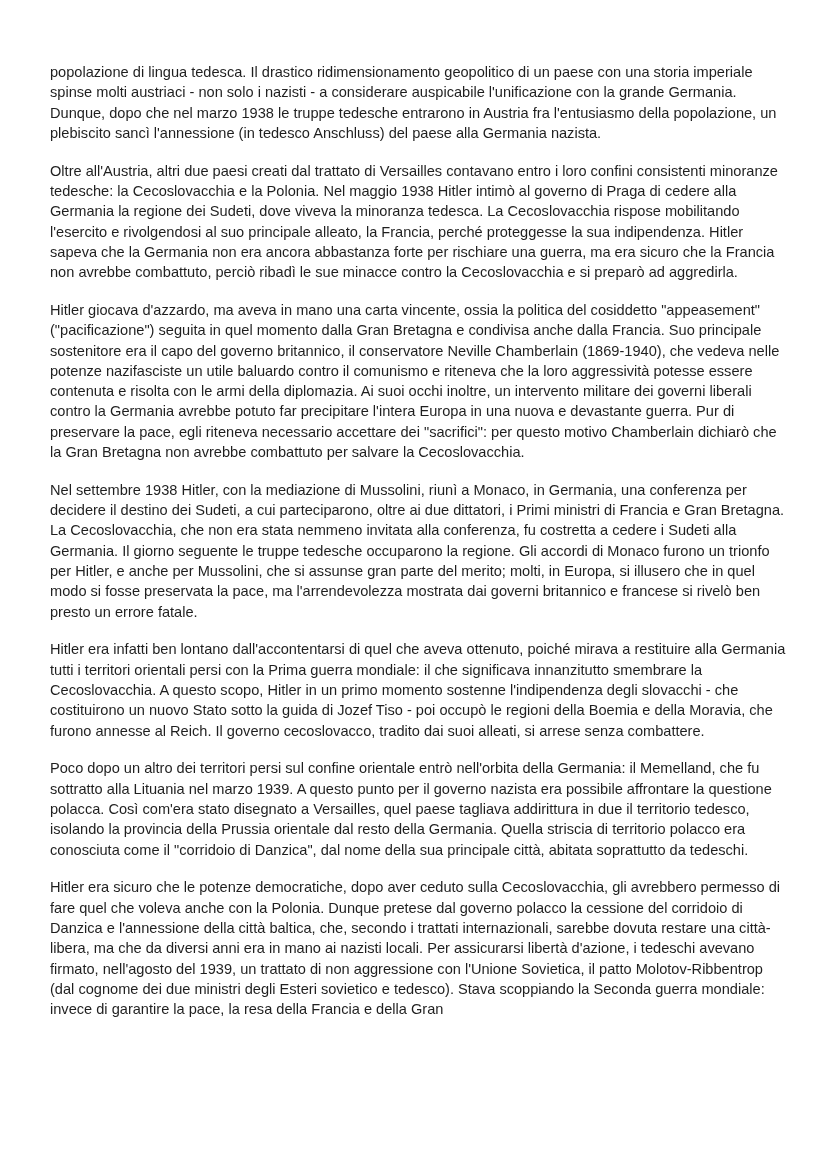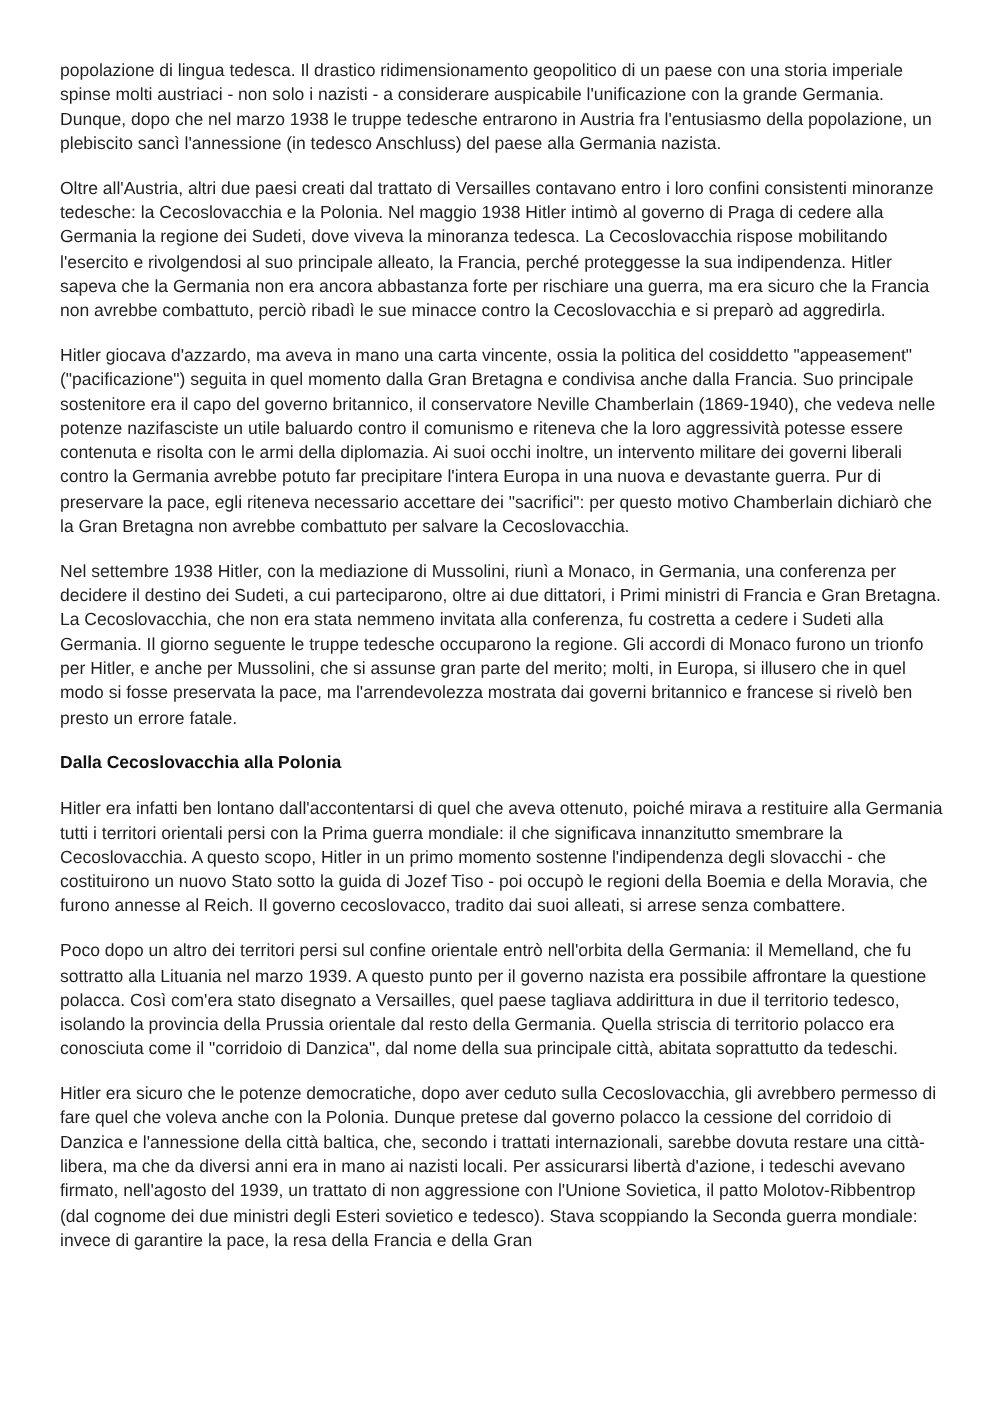--- a/index.html
+++ b/index.html
@@ -5,21 +5,21 @@
   html, body { margin: 0; padding: 0; background: #ffffff; }
   body {
     width: 828px;
     height: 1169px;
     overflow: hidden;
     position: relative;
   }
   .page {
     position: absolute;
     left: 50px;
-    top: 49px;
+    top: 62px;
     width: 740px;
     font-family: "Liberation Sans", sans-serif;
     font-size: 14.6px;
     line-height: 20.3px;
     color: #1f1f1f;
   }
   .page p {
     margin: 0 0 17.5px 0;
     padding: 0;
   }
@@ -33,18 +33,17 @@
 </style>
 </head>
 <body>
 
 <div class="page">
   <p>popolazione di lingua tedesca. Il drastico ridimensionamento geopolitico di un paese con una storia imperiale spinse molti austriaci - non solo i nazisti - a considerare auspicabile l'unificazione con la grande Germania. Dunque, dopo che nel marzo 1938 le truppe tedesche entrarono in Austria fra l'entusiasmo della popolazione, un plebiscito sancì l'annessione (in tedesco Anschluss) del paese alla Germania nazista.</p>
   <p>Oltre all'Austria, altri due paesi creati dal trattato di Versailles contavano entro i loro confini consistenti minoranze tedesche: la Cecoslovacchia e la Polonia. Nel maggio 1938 Hitler intimò al governo di Praga di cedere alla Germania la regione dei Sudeti, dove viveva la minoranza tedesca. La Cecoslovacchia rispose mobilitando l'esercito e rivolgendosi al suo principale alleato, la Francia, perché proteggesse la sua indipendenza. Hitler sapeva che la Germania non era ancora abbastanza forte per rischiare una guerra, ma era sicuro che la Francia non avrebbe combattuto, perciò ribadì le sue minacce contro la Cecoslovacchia e si preparò ad aggredirla.</p>
   <p>Hitler giocava d'azzardo, ma aveva in mano una carta vincente, ossia la politica del cosiddetto "appeasement" ("pacificazione") seguita in quel momento dalla Gran Bretagna e condivisa anche dalla Francia. Suo principale sostenitore era il capo del governo britannico, il conservatore Neville Chamberlain (1869-1940), che vedeva nelle potenze nazifasciste un utile baluardo contro il comunismo e riteneva che la loro aggressività potesse essere contenuta e risolta con le armi della diplomazia. Ai suoi occhi inoltre, un intervento militare dei governi liberali contro la Germania avrebbe potuto far precipitare l'intera Europa in una nuova e devastante guerra. Pur di preservare la pace, egli riteneva necessario accettare dei "sacrifici": per questo motivo Chamberlain dichiarò che la Gran Bretagna non avrebbe combattuto per salvare la Cecoslovacchia.</p>
   <p>Nel settembre 1938 Hitler, con la mediazione di Mussolini, riunì a Monaco, in Germania, una conferenza per decidere il destino dei Sudeti, a cui parteciparono, oltre ai due dittatori, i Primi ministri di Francia e Gran Bretagna. La Cecoslovacchia, che non era stata nemmeno invitata alla conferenza, fu costretta a cedere i Sudeti alla Germania. Il giorno seguente le truppe tedesche occuparono la regione. Gli accordi di Monaco furono un trionfo per Hitler, e anche per Mussolini, che si assunse gran parte del merito; molti, in Europa, si illusero che in quel modo si fosse preservata la pace, ma l'arrendevolezza mostrata dai governi britannico e francese si rivelò ben presto un errore fatale.</p>
 
-  <h3>Dalla Cecoslovacchia alla Polonia</h3>
 
   <p>Hitler era infatti ben lontano dall'accontentarsi di quel che aveva ottenuto, poiché mirava a restituire alla Germania tutti i territori orientali persi con la Prima guerra mondiale: il che significava innanzitutto smembrare la Cecoslovacchia. A questo scopo, Hitler in un primo momento sostenne l'indipendenza degli slovacchi - che costituirono un nuovo Stato sotto la guida di Jozef Tiso - poi occupò le regioni della Boemia e della Moravia, che furono annesse al Reich. Il governo cecoslovacco, tradito dai suoi alleati, si arrese senza combattere.</p>
   <p>Poco dopo un altro dei territori persi sul confine orientale entrò nell'orbita della Germania: il Memelland, che fu sottratto alla Lituania nel marzo 1939. A questo punto per il governo nazista era possibile affrontare la questione polacca. Così com'era stato disegnato a Versailles, quel paese tagliava addirittura in due il territorio tedesco, isolando la provincia della Prussia orientale dal resto della Germania. Quella striscia di territorio polacco era conosciuta come il "corridoio di Danzica", dal nome della sua principale città, abitata soprattutto da tedeschi.</p>
   <p>Hitler era sicuro che le potenze democratiche, dopo aver ceduto sulla Cecoslovacchia, gli avrebbero permesso di fare quel che voleva anche con la Polonia. Dunque pretese dal governo polacco la cessione del corridoio di Danzica e l'annessione della città baltica, che, secondo i trattati internazionali, sarebbe dovuta restare una città-libera, ma che da diversi anni era in mano ai nazisti locali. Per assicurarsi libertà d'azione, i tedeschi avevano firmato, nell'agosto del 1939, un trattato di non aggressione con l'Unione Sovietica, il patto Molotov-Ribbentrop (dal cognome dei due ministri degli Esteri sovietico e tedesco). Stava scoppiando la Seconda guerra mondiale: invece di garantire la pace, la resa della Francia e della Gran</p>
 </div>
 
 </body></html>

